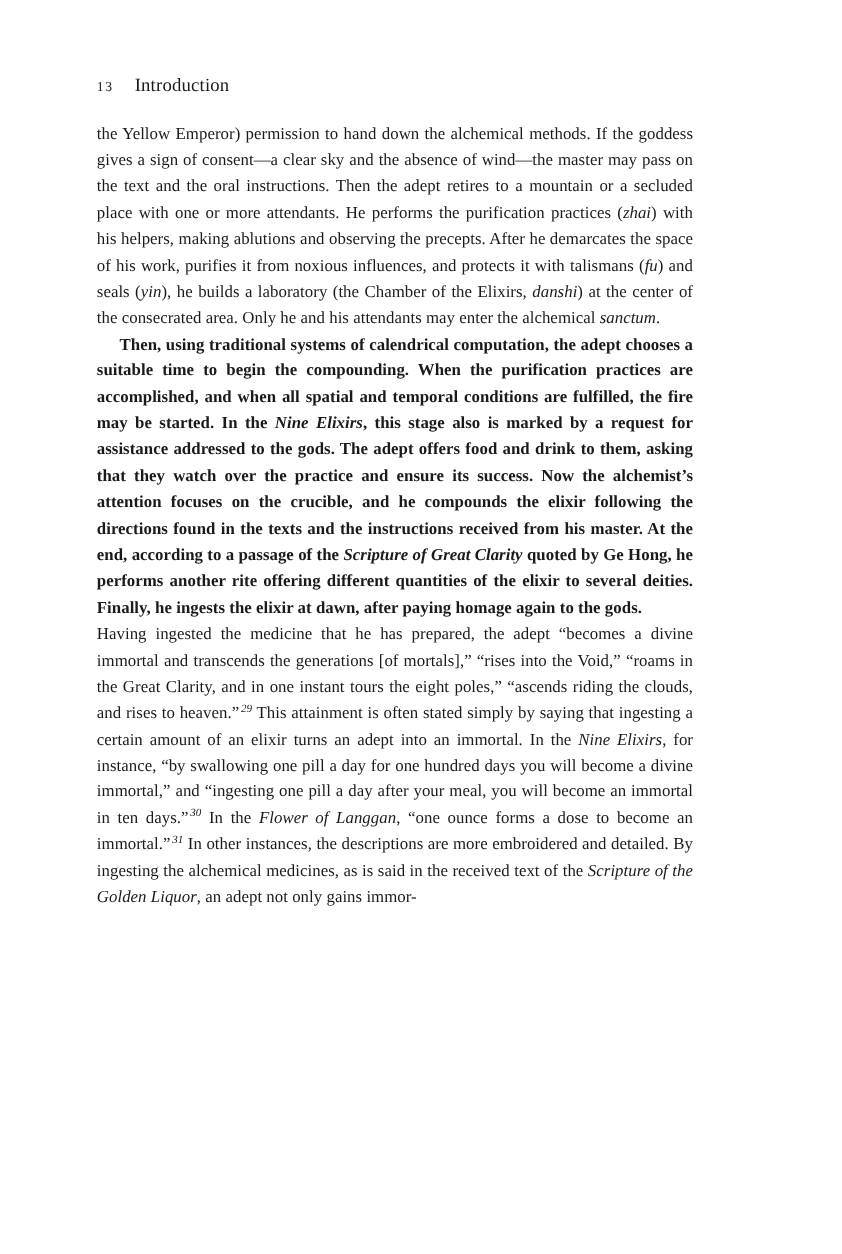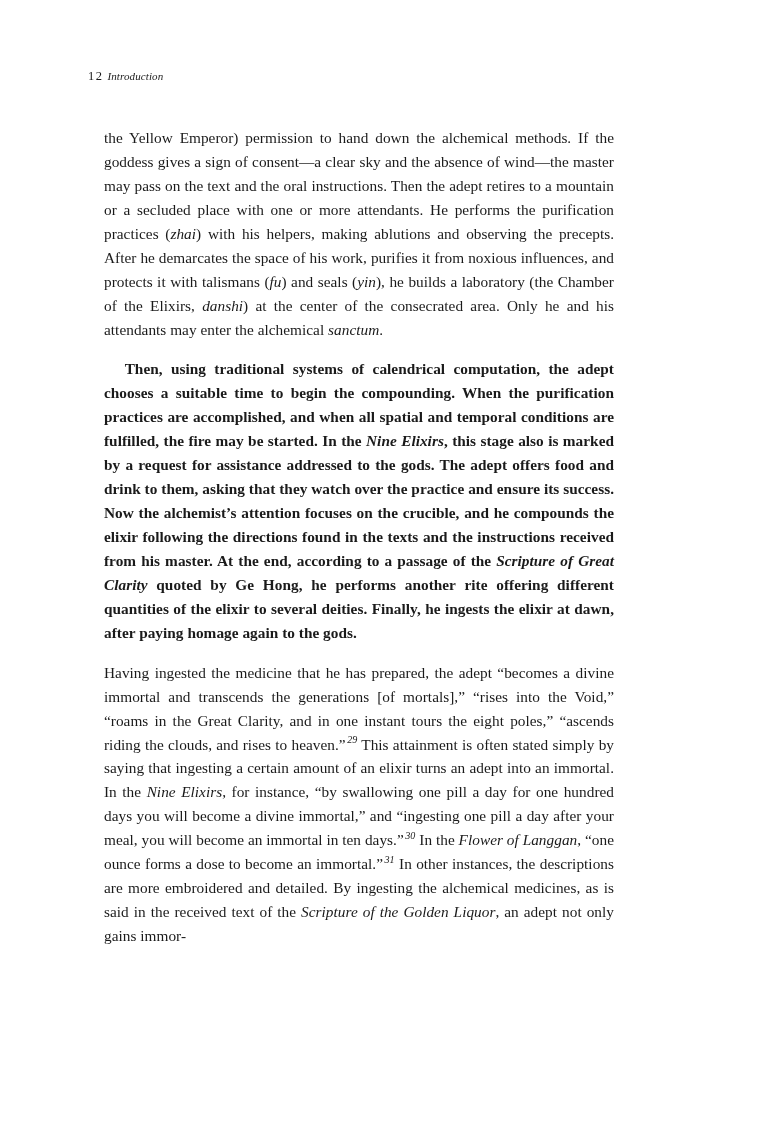--- a/index.html
+++ b/index.html
@@ -27,33 +27,32 @@
     width: 560px;
     font-size: 13.5px;
     letter-spacing: 0.04em;
   }
   .running-head .folio {
     font-family: "Liberation Serif", serif;
     font-size: 12.5px;
     letter-spacing: 0.12em;
   }
   .running-head .title {
-    font-style: italic;
-    margin-left: 0;
-    font-size: 11px;
+    margin-left: 15px;
+    font-size: 17px;
     letter-spacing: 0.01em;
   }
   .textblock {
     position: absolute;
     left: 88px;
     top: 110px;
     width: 542px;
   }
   p.body {
-    margin: 16px;
+    margin: 0;
     font-size: 15.3px;
     line-height: 1.565;
     text-align: justify;
     text-justify: inter-word;
     hyphens: manual;
     letter-spacing: 0.002em;
   }
   p.body.indent {
     text-indent: 1.35em;
     font-weight: bold;
@@ -76,21 +75,21 @@
     padding-left: 1.5px;
     font-style: italic;
   }
 </style>
 </head>
 <body>
 
 <div class="page">
 
   <div class="running-head">
-    <span class="folio">12</span>
+    <span class="folio">13</span>
     <span class="title">Introduction</span>
   </div>
 
   <div class="textblock">
     <p class="body">the Yellow Emperor) permission to hand down the alchemical methods. If the goddess gives a sign of consent—a clear sky and the absence of wind—the master may pass on the text and the oral instructions. Then the adept retires to a mountain or a secluded place with one or more attendants. He performs the purification practices (<em>zhai</em>) with his helpers, making ablutions and observing the precepts. After he demarcates the space of his work, purifies it from noxious influences, and protects it with talismans (<em>fu</em>) and seals (<em>yin</em>), he builds a laboratory (the Chamber of the Elixirs, <em>danshi</em>) at the center of the consecrated area. Only he and his attendants may enter the alchemical <em>sanctum</em>.</p>
     <p class="body indent">Then, using traditional systems of calendrical computation, the adept chooses a suitable time to begin the compounding. When the purification practices are accomplished, and when all spatial and temporal conditions are fulfilled, the fire may be started. In the <em>Nine Elixirs</em>, this stage also is marked by a request for assistance addressed to the gods. The adept offers food and drink to them, asking that they watch over the practice and ensure its success. Now the alchemist’s attention focuses on the crucible, and he compounds the elixir following the directions found in the texts and the instructions received from his master. At the end, according to a passage of the <em>Scripture of Great Clarity</em> quoted by Ge Hong, he performs another rite offering different quantities of the elixir to several deities. Finally, he ingests the elixir at dawn, after paying homage again to the gods.</p>
     <p class="body">Having ingested the medicine that he has prepared, the adept “becomes a divine immortal and transcends the generations [of mortals],” “rises into the Void,” “roams in the Great Clarity, and in one instant tours the eight poles,” “ascends riding the clouds, and rises to heaven.”<sup>29</sup> This attainment is often stated simply by saying that ingesting a certain amount of an elixir turns an adept into an immortal. In the <em>Nine Elixirs</em>, for instance, “by swallowing one pill a day for one hundred days you will become a divine immortal,” and “ingesting one pill a day after your meal, you will become an immortal in ten days.”<sup>30</sup> In the <em>Flower of Langgan</em>, “one ounce forms a dose to become an immortal.”<sup>31</sup> In other instances, the descriptions are more embroidered and detailed. By ingesting the alchemical medicines, as is said in the received text of the <em>Scripture of the Golden Liquor</em>, an adept not only gains immor-</p>
   </div>
 
 </div>

